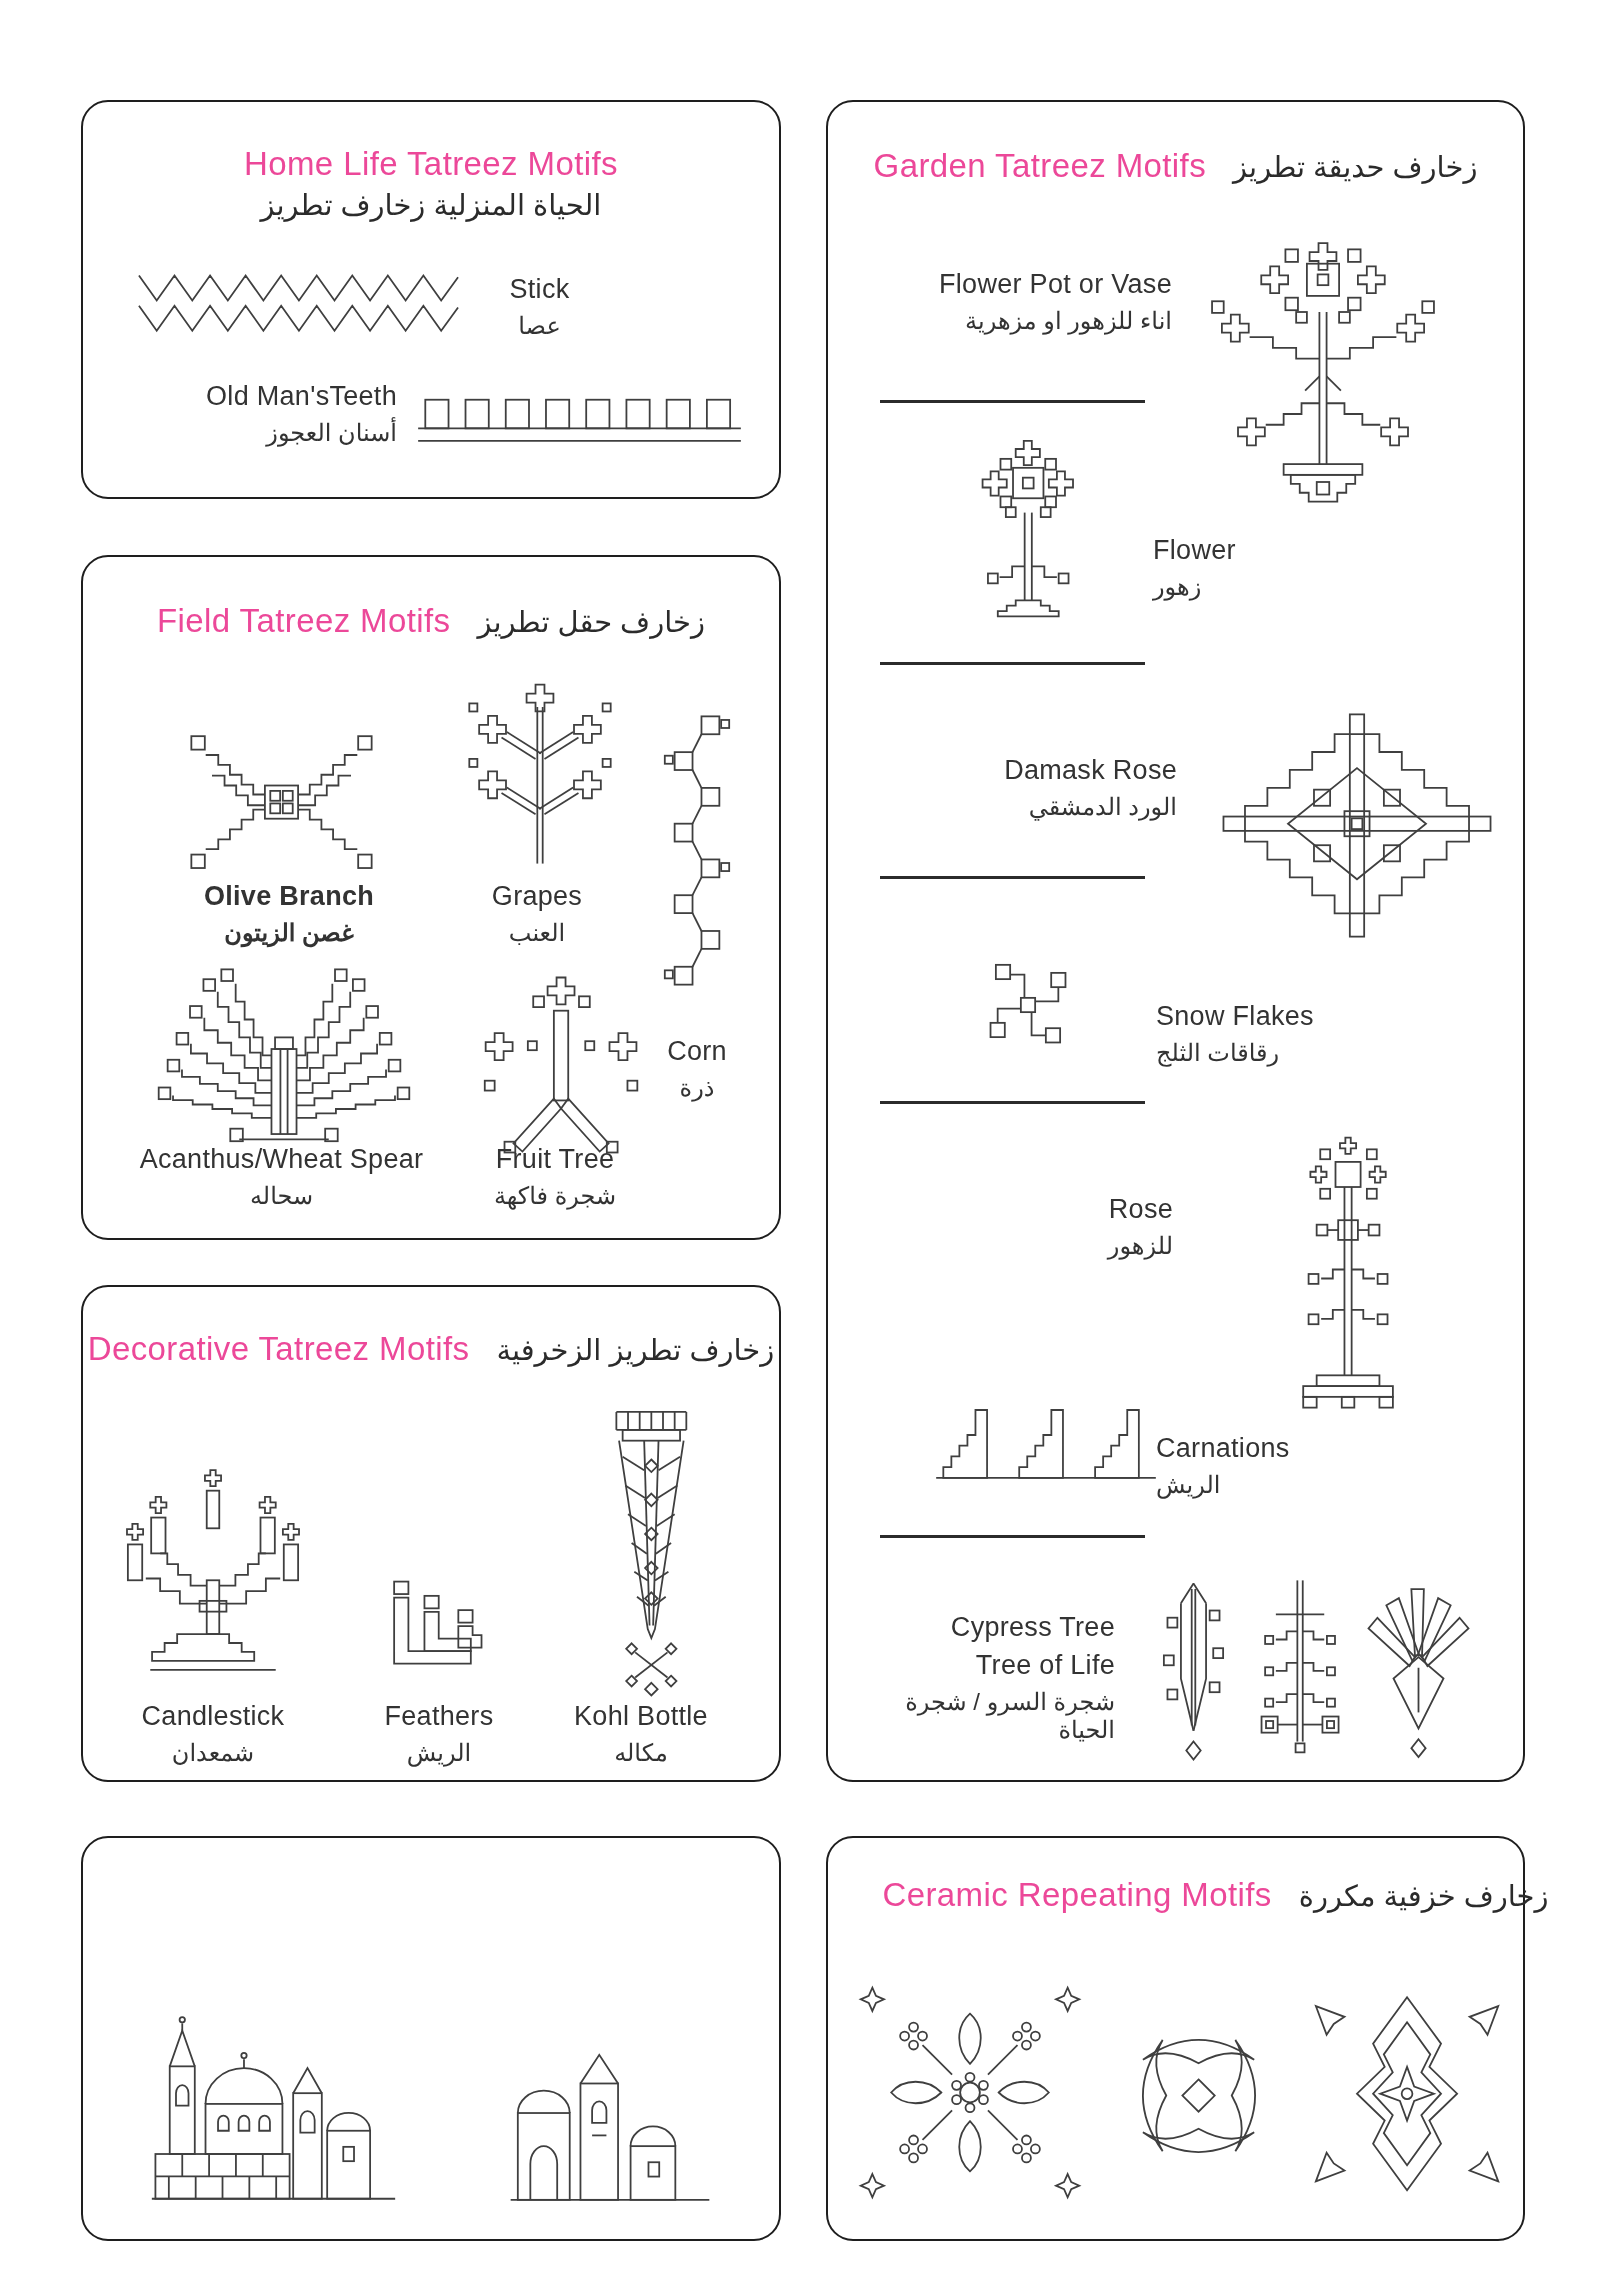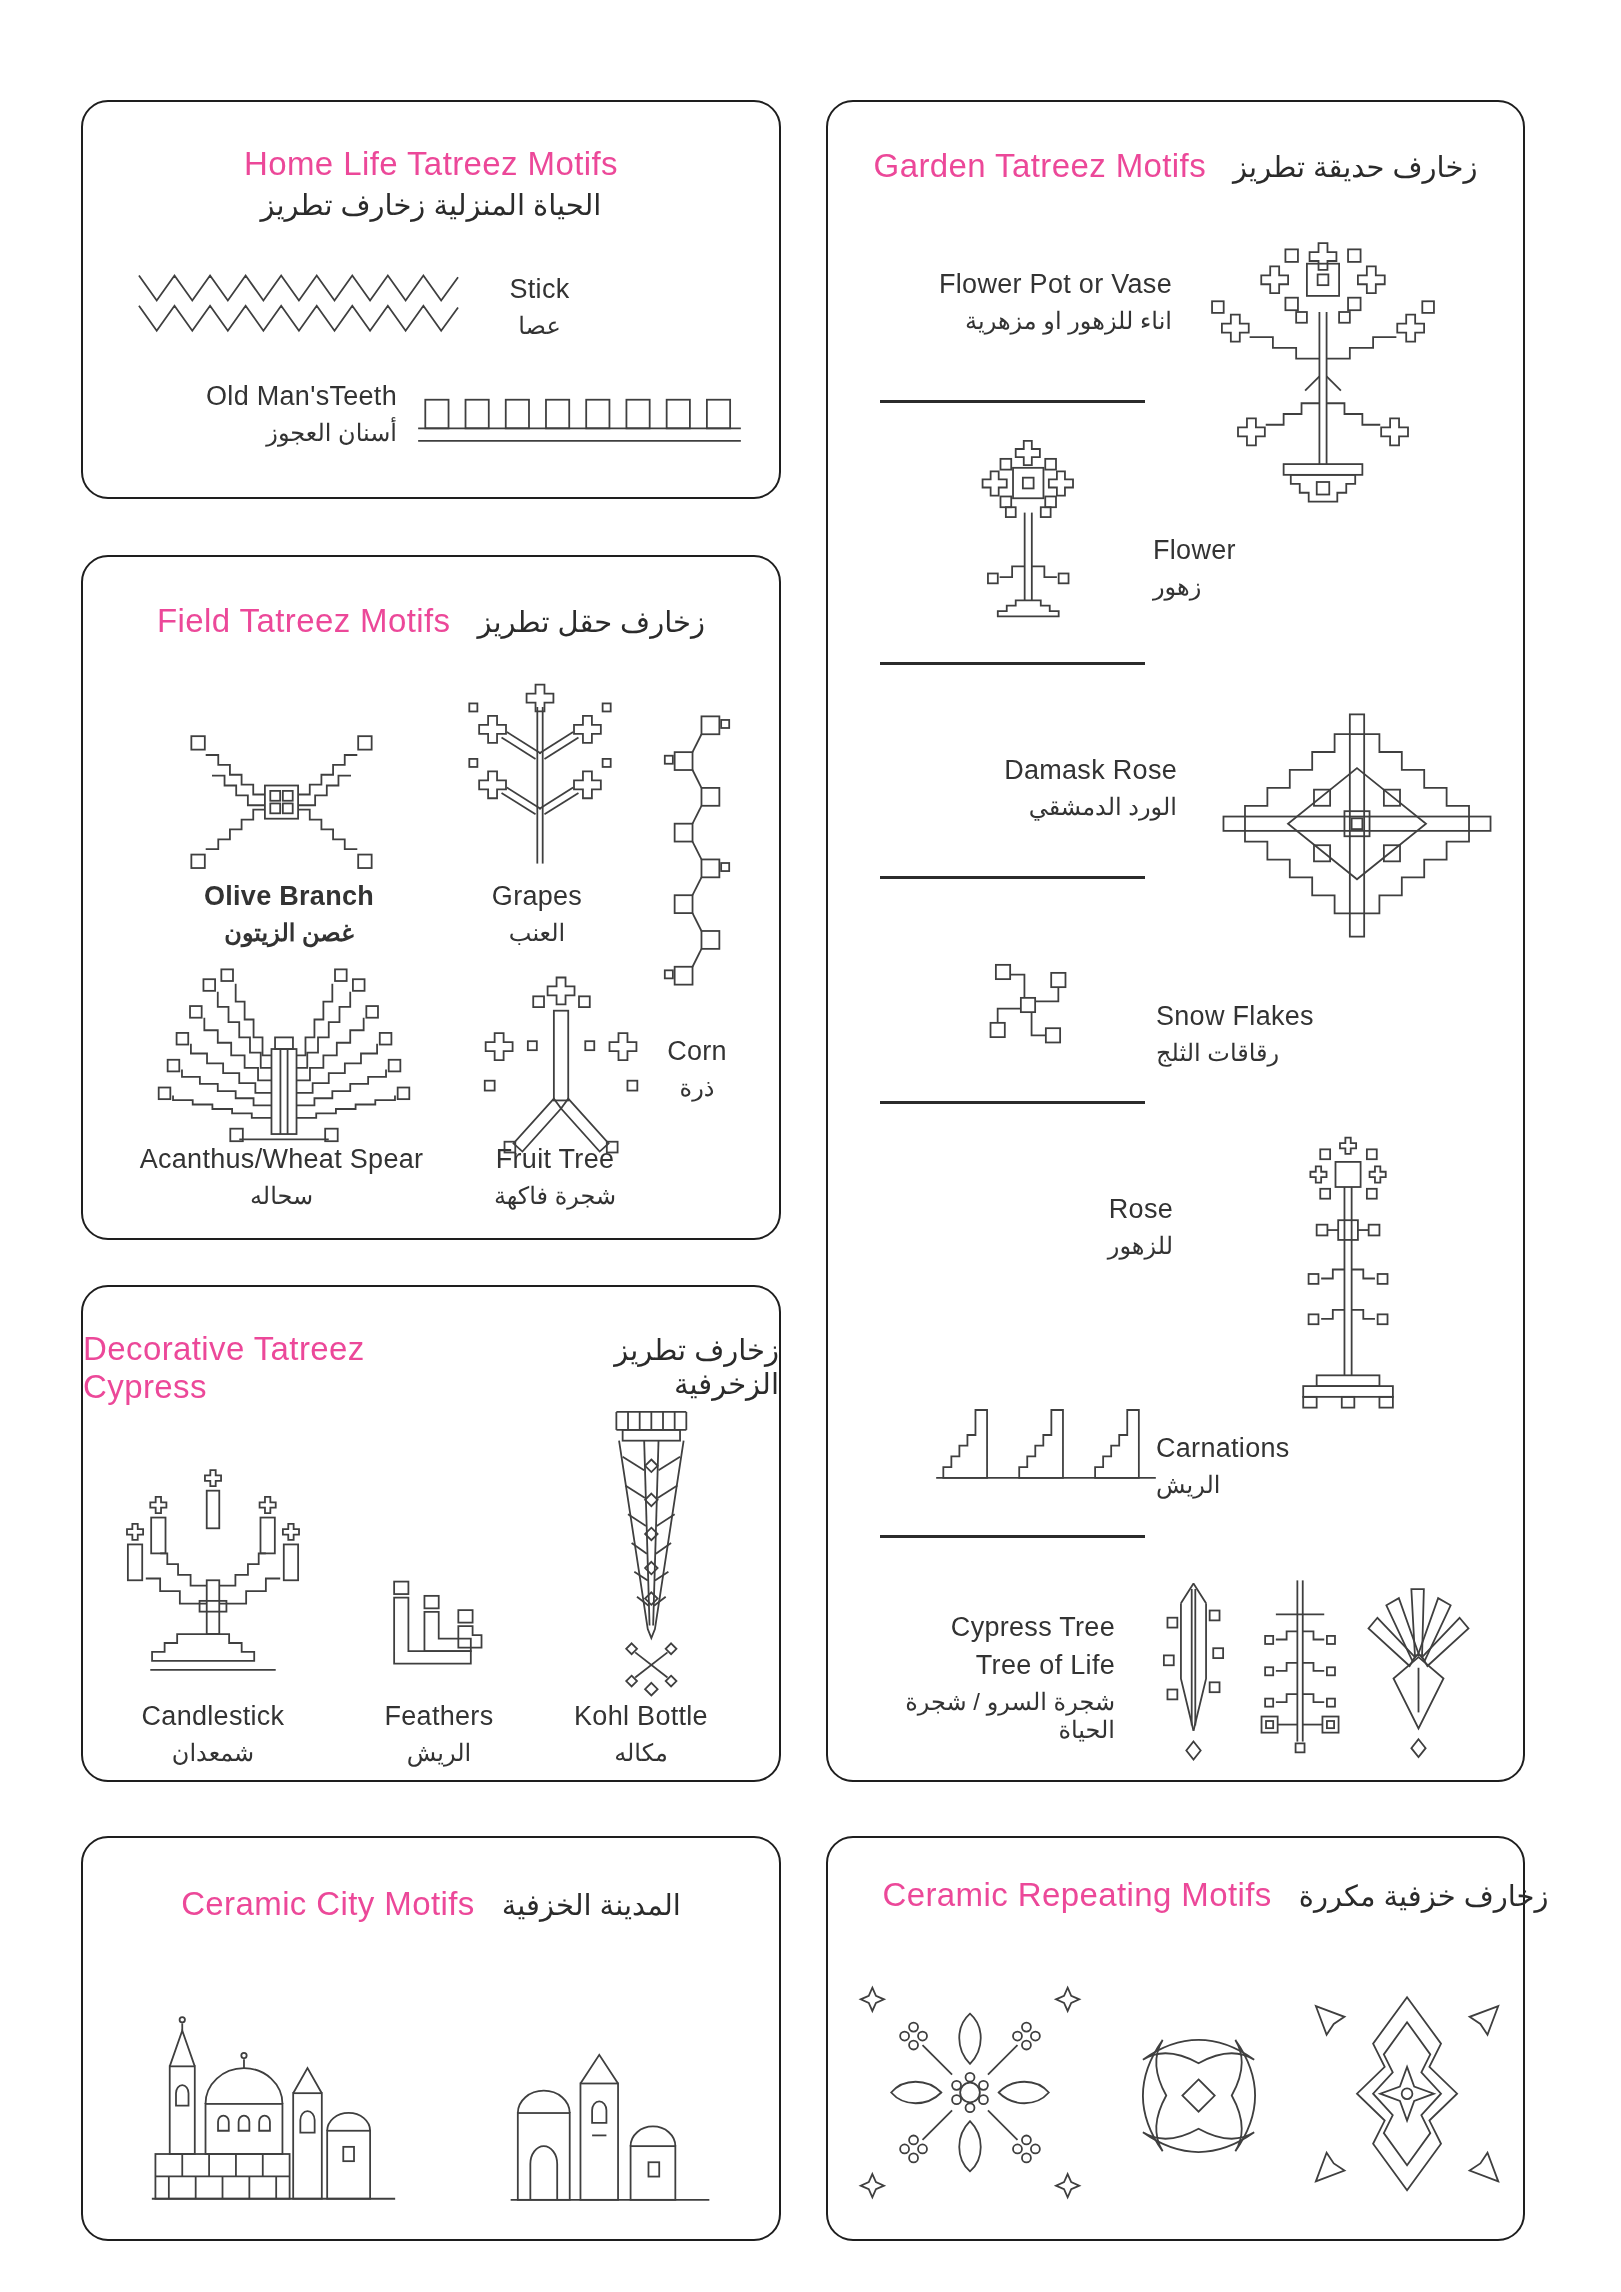--- a/index.html
+++ b/index.html
@@ -201,21 +201,21 @@
       <div class="l-ar" dir="rtl">سحاله</div>
     </div>
     <div class="abs center" style="left:360px; top:587px; width:224px;">
       <div class="l-en">Fruit Tree</div>
       <div class="l-ar" dir="rtl">شجرة فاكهة</div>
     </div>
   </section>
 
   <section class="panel" style="left:81px; top:1285px; width:700px; height:497px;">
     <div class="abs title-row" style="top:43px;">
-      <span class="t-en">Decorative Tatreez Cypress</span>
+      <span class="t-en">Decorative Tatreez Motifs</span>
       <span class="t-ar" dir="rtl">زخارف تطريز الزخرفية</span>
     </div>
 
     <svg class="motif abs" style="left:18px; top:175px;" width="224" height="224" viewBox="0 0 250 250">
       <rect x="118" y="32" width="14" height="42"></rect>
       <path d="M116,15 h6 v-6 h6 v6 h6 v6 h-6 v6 h-6 v-6 h-6 z"></path>
       <path d="M118,138 h-18 v-12 h-14 v-12 h-12 v-12 h-8"></path>
       <rect x="56" y="62" width="16" height="40"></rect>
       <path d="M55,45 h6 v-6 h6 v6 h6 v6 h-6 v6 h-6 v-6 h-6 z"></path>
       <path d="M132,138 h18 v-12 h14 v-12 h12 v-12 h8"></path>
@@ -290,24 +290,20 @@
       <div class="l-en">Feathers</div>
       <div class="l-ar" dir="rtl">الريش</div>
     </div>
     <div class="abs center" style="left:446px; top:414px; width:224px;">
       <div class="l-en">Kohl Bottle</div>
       <div class="l-ar" dir="rtl">مكاله</div>
     </div>
   </section>
 
   <section class="panel" style="left:81px; top:1836px; width:700px; height:405px;">
-    <div class="abs title-row" style="top:47px;">
-      <span class="t-en">Ceramic City Motifs</span>
-      <span class="t-ar" dir="rtl">المدينة الخزفية</span>
-    </div>
 
     <svg class="motif abs" style="left:65px; top:121px;" width="251" height="246" viewBox="0 0 280 275">
       <line x1="4" y1="268" x2="276" y2="268"></line>
       <rect x="8" y="218" width="150" height="50"></rect>
       <line x1="8" y1="243" x2="158" y2="243"></line>
       <line x1="38" y1="218" x2="38" y2="243"></line>
         <line x1="68" y1="218" x2="68" y2="243"></line>
       <line x1="98" y1="218" x2="98" y2="243"></line>
         <line x1="128" y1="218" x2="128" y2="243"></line>
       <line x1="23" y1="243" x2="23" y2="268"></line>

